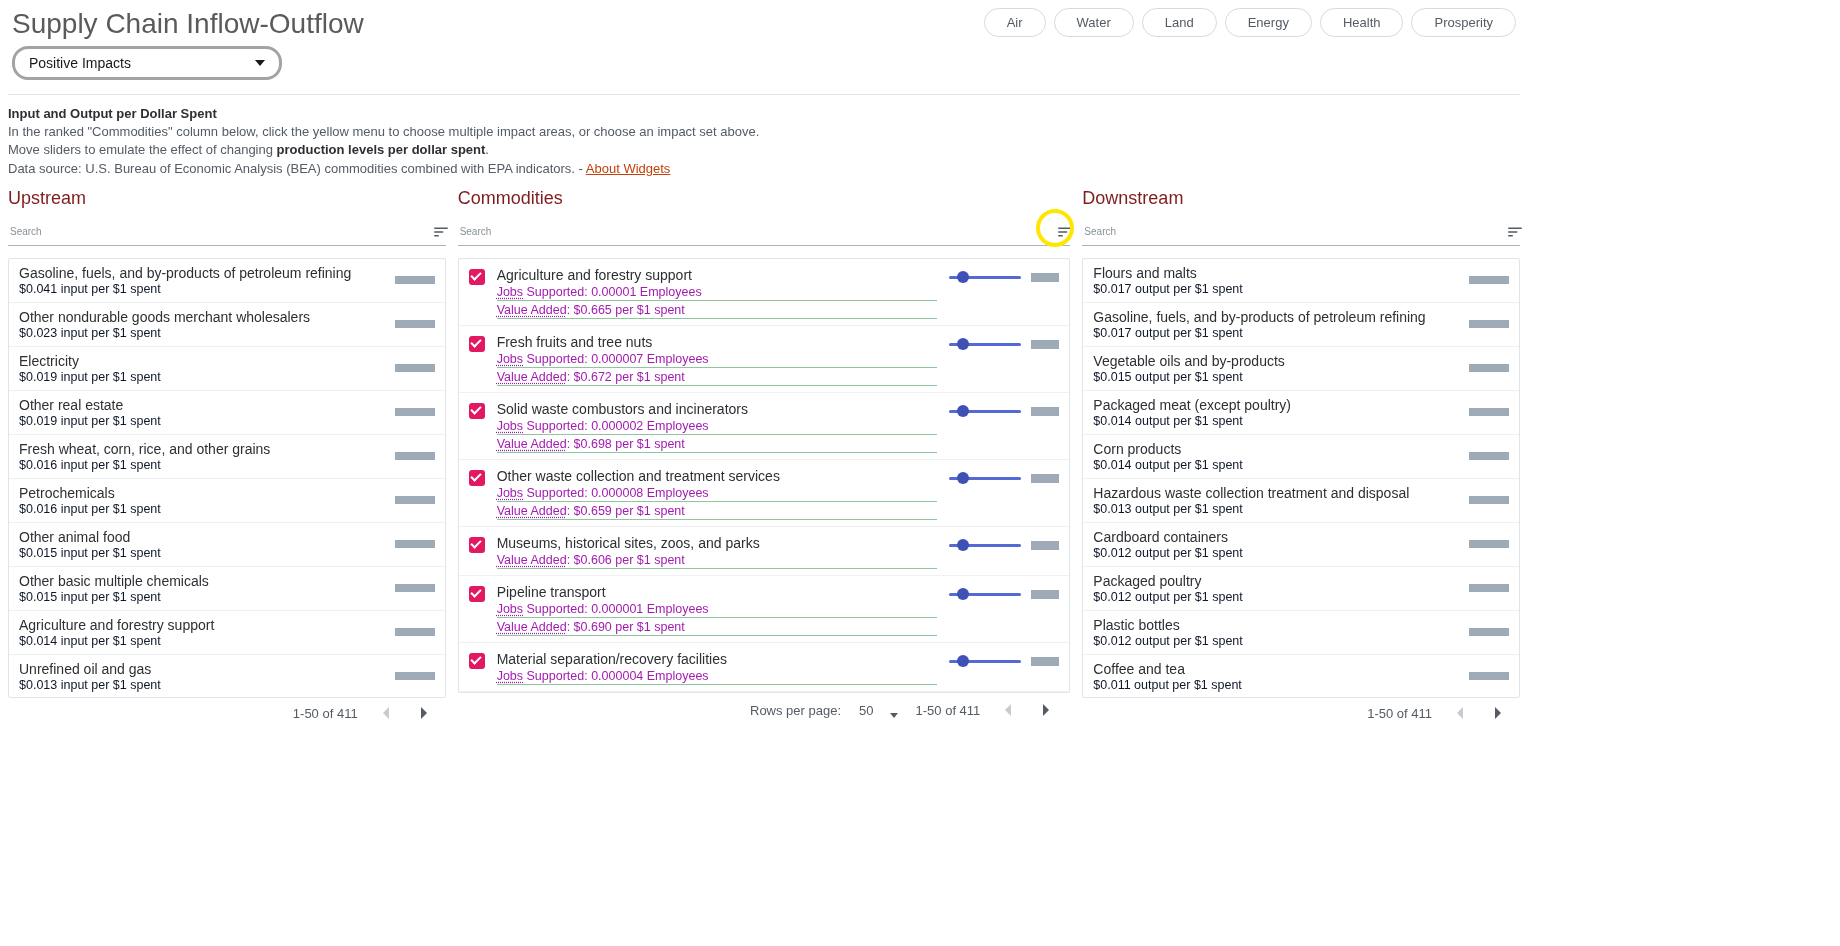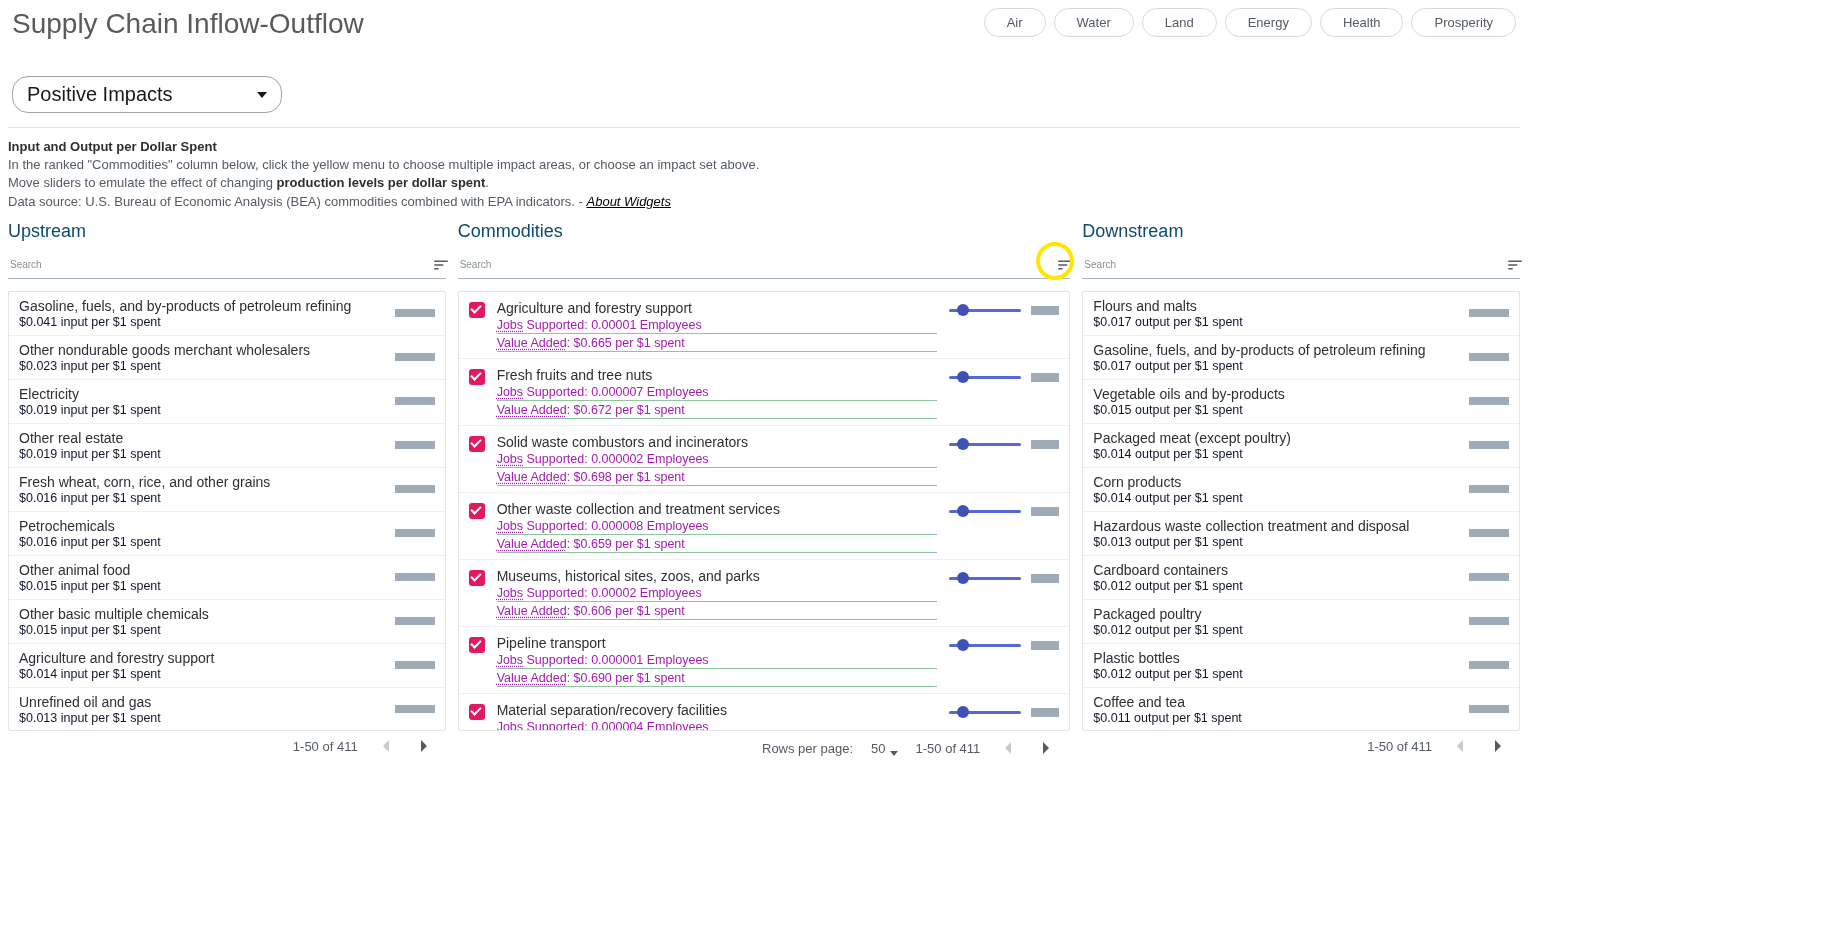--- a/index.html
+++ b/index.html
@@ -2,30 +2,30 @@
 <html><head>
 <meta charset="utf-8">
 <style>
 * { box-sizing: border-box; margin: 0; padding: 0; }
 body { font-family: "Amazon Ember", "Helvetica Neue", Arial, sans-serif; background: #fff; color: #16191f; font-size: 14px; width: 1528px; }
 .header { display: flex; align-items: flex-start; padding: 8px 12px 0 12px; justify-content: space-between; }
 .page-title { font-size: 28px; font-weight: 400; color: #5a5a5a; }
 .pills { display: flex; gap: 8px; }
 .pill { border: 1px solid #d5dbdb; border-radius: 18px; padding: 6px 22px; font-size: 13px; color: #545b64; background: #fff; cursor: pointer; text-align: center; }
 .impact-select-row { padding: 6px 12px 14px 12px; }
-.impact-select { display: flex; align-items: center; justify-content: space-between; width: 270px; border: 1px solid #a3a3a3; border-radius: 16px; padding: 6px 14px; font-size: 20px; cursor: pointer; background: #fff; margin-top: 30px; }
+.impact-select { display: flex; align-items: center; justify-content: space-between; width: 270px; border: 3px solid #a3a3a3; border-radius: 16px; padding: 6px 14px; font-size: 14px; cursor: pointer; background: #fff; }
 .caret { width: 0; height: 0; border-left: 5px solid transparent; border-right: 5px solid transparent; border-top: 6px solid #16191f; }
 .divider { border-top: 1px solid #e1e4e8; margin: 0 8px; }
 .instructions { padding: 10px 8px; font-size: 13px; color: #545b64; line-height: 1.4; }
 .instructions .bold { font-weight: 700; color: #2c2f33; }
-.instructions a { color: #000000; text-decoration: underline; font-style: italic; }
+.instructions a { color: #c2410c; text-decoration: underline; }
 .panels { display: flex; gap: 12px; padding: 0 8px; }
 .panel { flex: 1; display: flex; flex-direction: column; }
 .panel.center { flex: 1.4; }
-.panel-title { font-size: 18px; font-weight: 500; color: #0c4a6e; margin-bottom: 10px; }
+.panel-title { font-size: 18px; font-weight: 500; color: #7f1d1d; margin-bottom: 10px; }
 .search-row { display: flex; align-items: center; border-bottom: 1px solid #aab7b8; margin-bottom: 12px; position: relative; }
 .search-input { flex: 1; border: none; outline: none; padding: 6px 2px; font-size: 10px; color: #545b64; background: transparent; }
 .search-input::placeholder { color: #879196; }
 .sort-icon { width: 18px; padding: 4px; cursor: pointer; color: #545b64; }
 .sort-icon svg { display: block; }
 .yellow-ring { position: absolute; right: -4px; top: -10px; width: 38px; height: 38px; border: 4px solid #ffe600; border-radius: 50%; pointer-events: none; }
 .list-container { border: 1px solid #e1e4e8; border-radius: 2px; max-height: 440px; overflow-y: auto; position: relative; }
 .list-container::-webkit-scrollbar { width: 8px; }
 .list-container::-webkit-scrollbar-thumb { background: #9ba7b0; border-radius: 4px; }
 .row { display: flex; align-items: center; padding: 6px 10px; border-bottom: 1px solid #eef0f2; }
@@ -43,21 +43,21 @@
 .checkbox::after { content: ""; position: absolute; left: 4px; top: 1px; width: 4px; height: 8px; border: solid #fff; border-width: 0 2px 2px 0; transform: rotate(45deg); }
 .crow-text { flex: 1; }
 .crow-title { font-size: 14px; color: #2c2f33; margin-bottom: 2px; }
 .crow-metric { font-size: 12.5px; color: #a21caf; border-bottom: 1px solid #8fc69d; padding-bottom: 1px; margin-bottom: 2px; width: 100%; }
 .crow-metric .mlabel { text-decoration: underline dotted; text-underline-offset: 2px; }
 .slider-wrap { display: flex; align-items: center; gap: 10px; flex-shrink: 0; padding-top: 6px; }
 .slider { width: 72px; height: 3px; background: #5469d4; position: relative; border-radius: 2px; cursor: pointer; }
 .slider-thumb { position: absolute; top: -5px; left: 8px; width: 12px; height: 12px; background: #3f51b5; border-radius: 50%; }
 .slider-bar { width: 28px; height: 9px; background: #9eaab5; }
 .center-pagination { display: flex; align-items: center; justify-content: flex-end; gap: 18px; padding: 10px 14px; font-size: 13px; color: #545b64; }
-.rpp-select { display: inline-flex; align-items: flex-end; gap: 4px; cursor: pointer; }
+.rpp-select { display: inline-flex; align-items: flex-end; gap: 16px; cursor: pointer; }
 .rpp-caret { width: 0; height: 0; border-left: 4px solid transparent; border-right: 4px solid transparent; border-top: 5px solid #545b64; }
 </style>
 </head>
 <body>
 
 <div class="header">
   <div class="page-title">Supply Chain Inflow-Outflow</div>
   <div class="pills" id="pills">
       <div class="pill">Air</div>
       <div class="pill">Water</div>
@@ -252,21 +252,20 @@
             <div class="slider">
               <div class="slider-thumb"></div>
             </div>
             <div class="slider-bar"></div>
           </div>
         </div>
         <div class="crow">
           <div class="checkbox"></div>
           <div class="crow-text">
             <div class="crow-title">Museums, historical sites, zoos, and parks</div>
-            <div class="crow-metric"><span class="mlabel">Jobs</span> Supported: 0.00002 Employees</div>
             <div class="crow-metric"><span class="mlabel">Value Added</span>: $0.606 per $1 spent</div>
           </div>
           <div class="slider-wrap">
             <div class="slider">
               <div class="slider-thumb"></div>
             </div>
             <div class="slider-bar"></div>
           </div>
         </div>
         <div class="crow">

